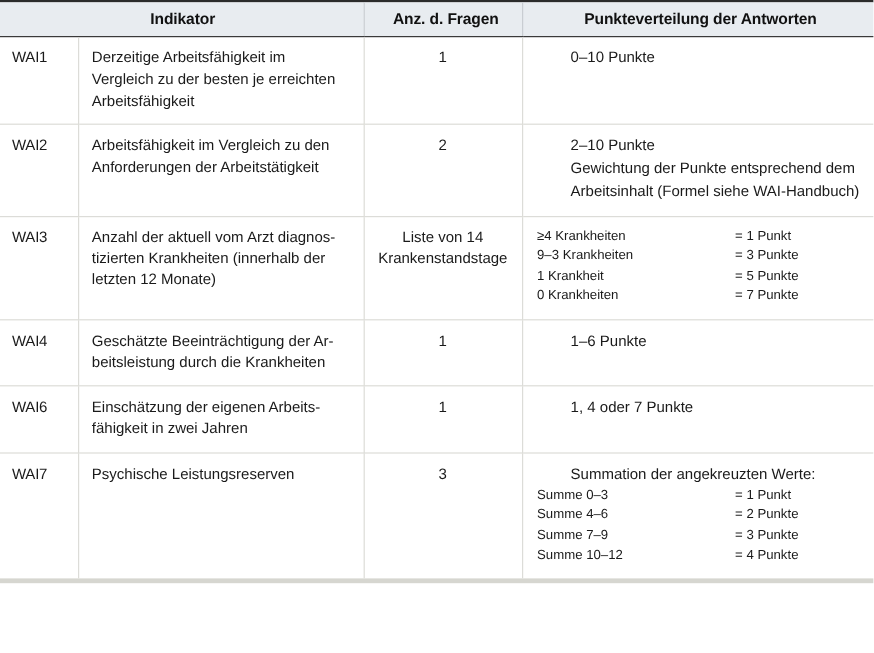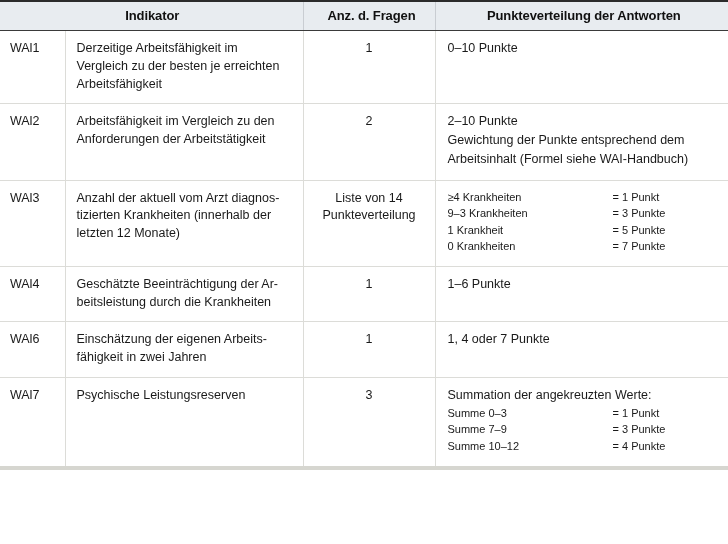--- a/index.html
+++ b/index.html
@@ -96,21 +96,21 @@
   .pts-table td {
     border: none;
     padding: 0 0 1px 0;
     vertical-align: top;
     line-height: 1.42;
     font-size: 11px;
   }
   .pts-table td.pts-left  { width: 165px; white-space: nowrap; }
   .pts-table td.pts-right { white-space: nowrap; }
 
-  .pts-intro { display: block; margin-bottom: 1px; }
+  .pts-intro { display: block; margin-bottom: 1px; margin-left: 28px; }
 </style>
 </head>
 <body>
 
 <div class="table-wrap">
   <table class="wai">
     <colgroup>
       <col class="c-id">
       <col class="c-desc">
       <col class="c-count">
@@ -155,21 +155,21 @@
         </tr>
         <tr>
           <td class="cell-id"><span>WAI3</span></td>
           <td class="cell-desc">
             <span class="desc-line">Anzahl der aktuell vom Arzt diagnos-</span>
             <span class="desc-line">tizierten Krankheiten (innerhalb der</span>
             <span class="desc-line">letzten 12 Monate)</span>
           </td>
           <td class="cell-count">
             <span class="count-line">Liste von 14</span>
-            <span class="count-line">Punkteverteilung</span>
+            <span class="count-line">Krankenstandstage</span>
           </td>
           <td class="cell-points">
             <table class="pts-table">
               <tbody>
                 <tr>
                   <td class="pts-left">≥4 Krankheiten</td>
                   <td class="pts-right">= 1 Punkt</td>
                 </tr>
                 <tr>
                   <td class="pts-left">9–3 Krankheiten</td>
@@ -223,20 +223,24 @@
           </td>
           <td class="cell-points">
             <span class="pts-line pts-intro">Summation der angekreuzten Werte:</span>
             <table class="pts-table">
               <tbody>
                 <tr>
                   <td class="pts-left">Summe 0–3</td>
                   <td class="pts-right">= 1 Punkt</td>
                 </tr>
                 <tr>
+                  <td class="pts-left">Summe 4–6</td>
+                  <td class="pts-right">= 2 Punkte</td>
+                </tr>
+                <tr>
                   <td class="pts-left">Summe 7–9</td>
                   <td class="pts-right">= 3 Punkte</td>
                 </tr>
                 <tr>
                   <td class="pts-left">Summe 10–12</td>
                   <td class="pts-right">= 4 Punkte</td>
                 </tr>
               </tbody>
             </table>
           </td>

